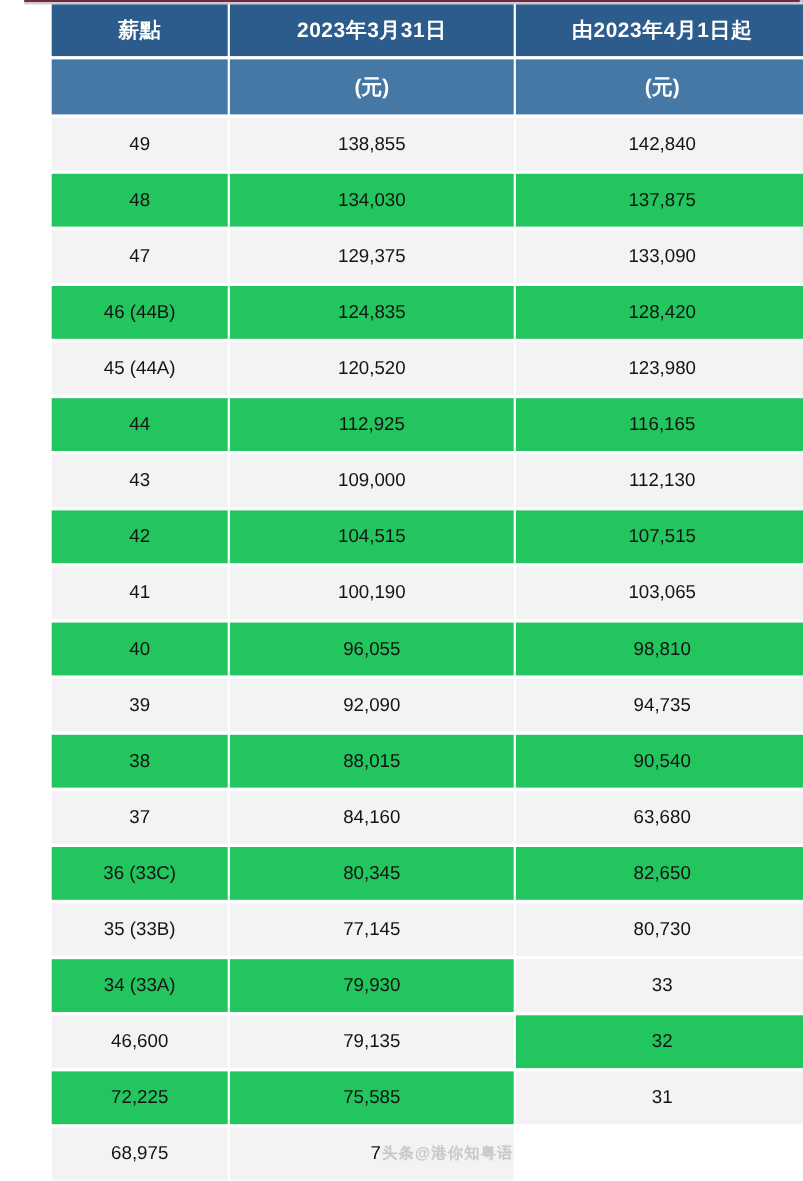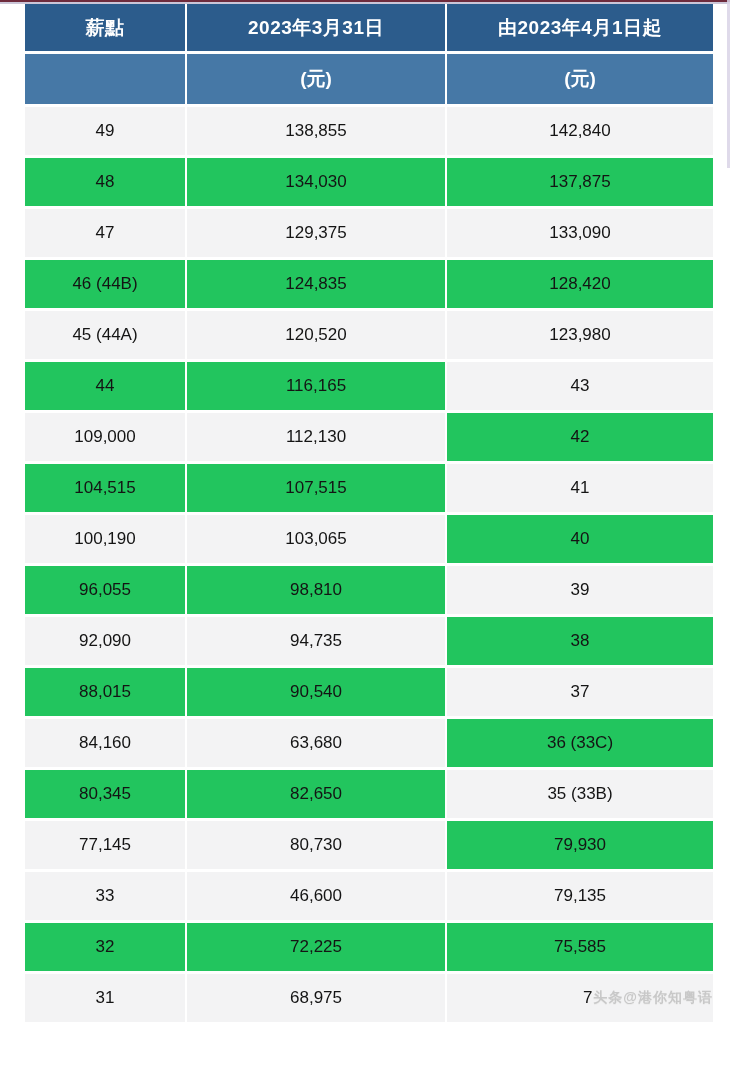--- a/index.html
+++ b/index.html
@@ -2,21 +2,21 @@
 <html><head>
 <meta charset="utf-8">
 <style>
   * { margin: 0; padding: 0; box-sizing: border-box; }
   html, body { background: #ffffff; }
   body {
     width: 730px; height: 1074px;
     font-family: "Liberation Sans", "DejaVu Sans", sans-serif;
     position: relative; overflow: hidden;
   }
-  .page { position: absolute; inset: 0; background: #ffffff; }
+  .page { position: absolute; inset: 0; background: #ffffff; margin-left: 22px; }
 
   .top-maroon-line {
     position: absolute; top: 0; left: 0; width: 730px; height: 2px;
     background: #6e2b3c;
   }
   .top-lavender-line {
     position: absolute; top: 2px; left: 0; width: 730px; height: 2px;
     background: #cbc6d8;
   }
   .right-scroll-hint {
@@ -91,20 +91,21 @@
 
     <div class="cell d">46 (44B)</div>
     <div class="cell d">124,835</div>
     <div class="cell d">128,420</div>
 
     <div class="cell d alt">45 (44A)</div>
     <div class="cell d alt">120,520</div>
     <div class="cell d alt">123,980</div>
 
     <div class="cell d">44</div>
+    <div class="cell d">112,925</div>
     <div class="cell d">116,165</div>
 
     <div class="cell d alt">43</div>
     <div class="cell d alt">109,000</div>
     <div class="cell d alt">112,130</div>
 
     <div class="cell d">42</div>
     <div class="cell d">104,515</div>
     <div class="cell d">107,515</div>
 
@@ -129,20 +130,21 @@
     <div class="cell d alt">63,680</div>
 
     <div class="cell d">36 (33C)</div>
     <div class="cell d">80,345</div>
     <div class="cell d">82,650</div>
 
     <div class="cell d alt">35 (33B)</div>
     <div class="cell d alt">77,145</div>
     <div class="cell d alt">80,730</div>
 
+    <div class="cell d">34 (33A)</div>
     <div class="cell d">79,930</div>
 
     <div class="cell d alt">33</div>
     <div class="cell d alt">46,600</div>
     <div class="cell d alt">79,135</div>
 
     <div class="cell d">32</div>
     <div class="cell d">72,225</div>
     <div class="cell d">75,585</div>
 

